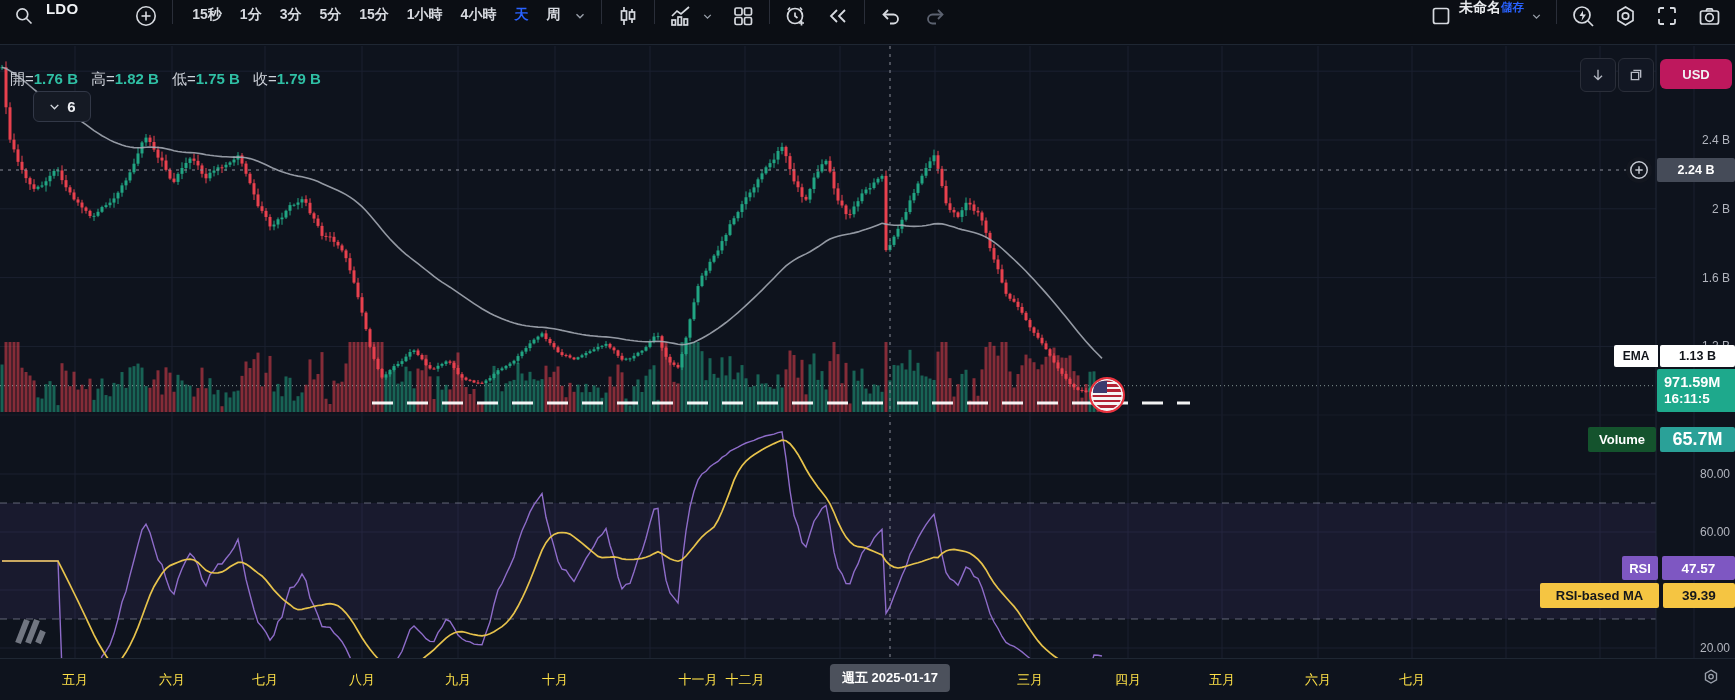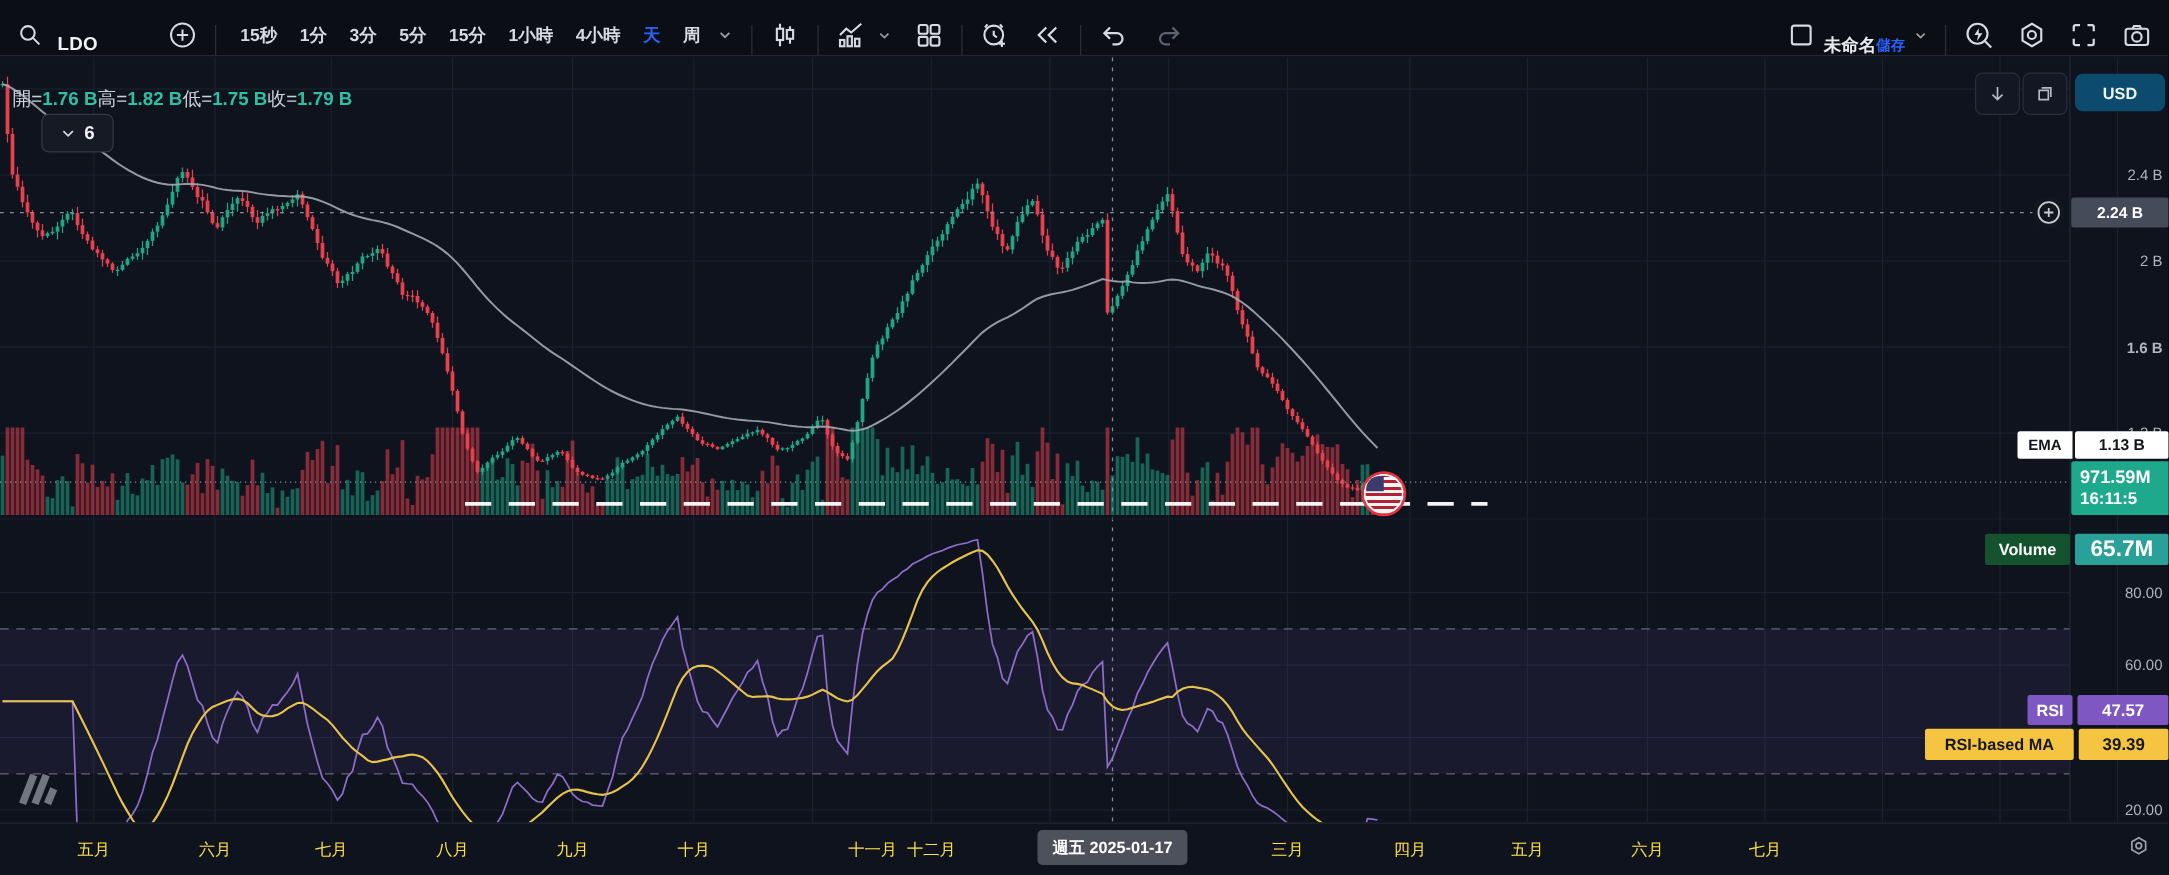--- a/index.html
+++ b/index.html
@@ -1,32 +1,32 @@
 <!DOCTYPE html>
 <html><head>
 <meta charset="utf-8">
 <style>
   html,body{margin:0;padding:0;background:#05070b;}
   #app{position:relative;width:1735px;height:700px;background:#0e131d;overflow:hidden;
        font-family:"Liberation Sans","DejaVu Sans",sans-serif;color:#d7dae0;-webkit-font-smoothing:antialiased;}
   .abs{position:absolute;}
   
   #toolbar{position:absolute;top:0;left:0;right:0;height:44px;background:#0b0e14;
-           border-bottom:1px solid #1f2733;display:flex;align-items:flex-end;z-index:30;}
+           border-bottom:1px solid #1f2733;display:flex;align-items:flex-start;z-index:30;}
   .tbtn{display:flex;align-items:center;justify-content:center;height:32px;min-width:32px;border-radius:6px;cursor:pointer;}
   .tdiv{width:1px;height:24px;background:#2a2e39;margin:0 10px;}
   .tf{padding:0 9px;height:30px;display:flex;align-items:center;font-size:14px;font-weight:600;color:#d7dae0;border-radius:6px;cursor:pointer;}
   .tf.active{color:#2962ff;}
   #symbol{font-size:15px;font-weight:700;color:#f0f2f5;margin-left:6px;letter-spacing:.2px;}
   svg.ic{display:block;}
   .namebox{display:flex;flex-direction:row;align-items:center;line-height:1.05;margin:0 2px;cursor:pointer;}
   .namebox .nm{font-size:14px;font-weight:600;color:#e8eaed;}
   .namebox .sv{font-size:11.5px;font-weight:600;color:#2962ff;}
   
-  #legend{position:absolute;top:70px;left:10px;font-size:15px;z-index:12;display:flex;}
+  #legend{position:absolute;top:70px;left:10px;font-size:15px;z-index:12;display:flex;gap:13px;}
   #legend .k{color:#cdd1d9;}
   #legend .v{color:#2fbfa4;font-weight:600;}
   #badge6{position:absolute;top:91px;left:33px;width:56px;height:29px;border-radius:6px;background:#151a24;
           border:1px solid #323847;display:flex;align-items:center;justify-content:center;gap:6px;z-index:12;
           color:#eceef2;font-size:15px;font-weight:700;cursor:pointer;}
   
   .ytick{position:absolute;left:1662px;width:68px;text-align:right;font-size:12px;color:#b2b5be;transform:translateY(-50%);z-index:8;}
   .pricelabel{position:absolute;border-radius:2px;display:flex;align-items:center;justify-content:center;
               font-weight:700;z-index:10;}
   #xhair-price{left:1657px;top:158px;width:78px;height:24px;background:#454b58;color:#fff;font-size:12.5px;}
@@ -38,21 +38,21 @@
   #last-box .cd{font-size:13.5px;font-weight:600;}
   #vol-name{left:1588px;top:427px;width:68px;height:25px;background:#14532d;color:#fff;font-size:13px;}
   #vol-val{left:1660px;top:427px;width:75px;height:25px;background:#2aa198;color:#fff;font-size:18px;}
   #rsi-name{left:1622px;top:556px;width:36px;height:24px;background:#7e57c2;color:#fff;font-size:13px;}
   #rsi-val{left:1662px;top:556px;width:73px;height:24px;background:#7e57c2;color:#fff;font-size:13.5px;}
   #rsima-name{left:1540px;top:583px;width:119px;height:25px;background:#f5c542;color:#15171c;font-size:13px;}
   #rsima-val{left:1663px;top:583px;width:72px;height:25px;background:#f5c542;color:#15171c;font-size:13.5px;}
   
   .cornerbtn{position:absolute;top:58px;width:34px;height:32px;border:1px solid #2a2e39;background:#121723;
              border-radius:6px;display:flex;align-items:center;justify-content:center;color:#b6bac4;cursor:pointer;z-index:11;}
-  #usd-btn{position:absolute;top:59px;left:1660px;width:72px;height:30px;background:#0c4a6e;border-radius:6px;
+  #usd-btn{position:absolute;top:59px;left:1660px;width:72px;height:30px;background:#be185d;border-radius:6px;
            display:flex;align-items:center;justify-content:center;font-size:13px;font-weight:700;color:#f0f2f5;cursor:pointer;z-index:11;}
   #axis-plus{position:absolute;left:1626px;top:157px;width:26px;height:26px;border-radius:50%;z-index:11;
              display:flex;align-items:center;justify-content:center;color:#c6cad3;background:#12161f;cursor:pointer;}
   
   #time-axis{position:absolute;left:0;right:0;top:658px;height:42px;background:#0e131d;border-top:1px solid #1f2733;z-index:12;}
   .month{position:absolute;top:12px;transform:translateX(-50%);font-size:13px;color:#fde047;cursor:default;}
   #date-badge{position:absolute;top:5px;left:890px;transform:translateX(-50%);background:#4c515c;color:#fff;
               font-size:13px;font-weight:700;padding:5px 12px;border-radius:4px;white-space:nowrap;}
   #axis-gear{position:absolute;right:14px;top:8px;color:#9aa0ab;cursor:pointer;}
   
@@ -1186,18 +1186,18 @@
     <div id="date-badge">週五 2025-01-17</div>
     <span id="axis-gear">
       <svg width="20" height="20" viewBox="0 0 25 25" fill="none" stroke="#9aa0ab" stroke-width="1.7">
           <path d="M12.5 4l6.9 4v8l-6.9 4-6.9-4V8z"></path>
           <circle cx="12.5" cy="12" r="2.8"></circle>
         </svg>
     </span>
   </div>
 <div class="ytick" style="top: 140px;">2.4 B</div>
     <div class="ytick" style="top: 208.8px;">2 B</div>
-    <div class="ytick" style="top: 277.6px; font-weight: bold;">1.6 B</div>
+    <div class="ytick" style="top: 277.6px;">1.6 B</div>
     <div class="ytick" style="top: 346.4px;">1.2 B</div>
     <div class="ytick" style="top: 474px;">80.00</div>
     <div class="ytick" style="top: 532px;">60.00</div>
     <div class="ytick" style="top: 648px;">20.00</div>
   </div>
 
 </body></html>

